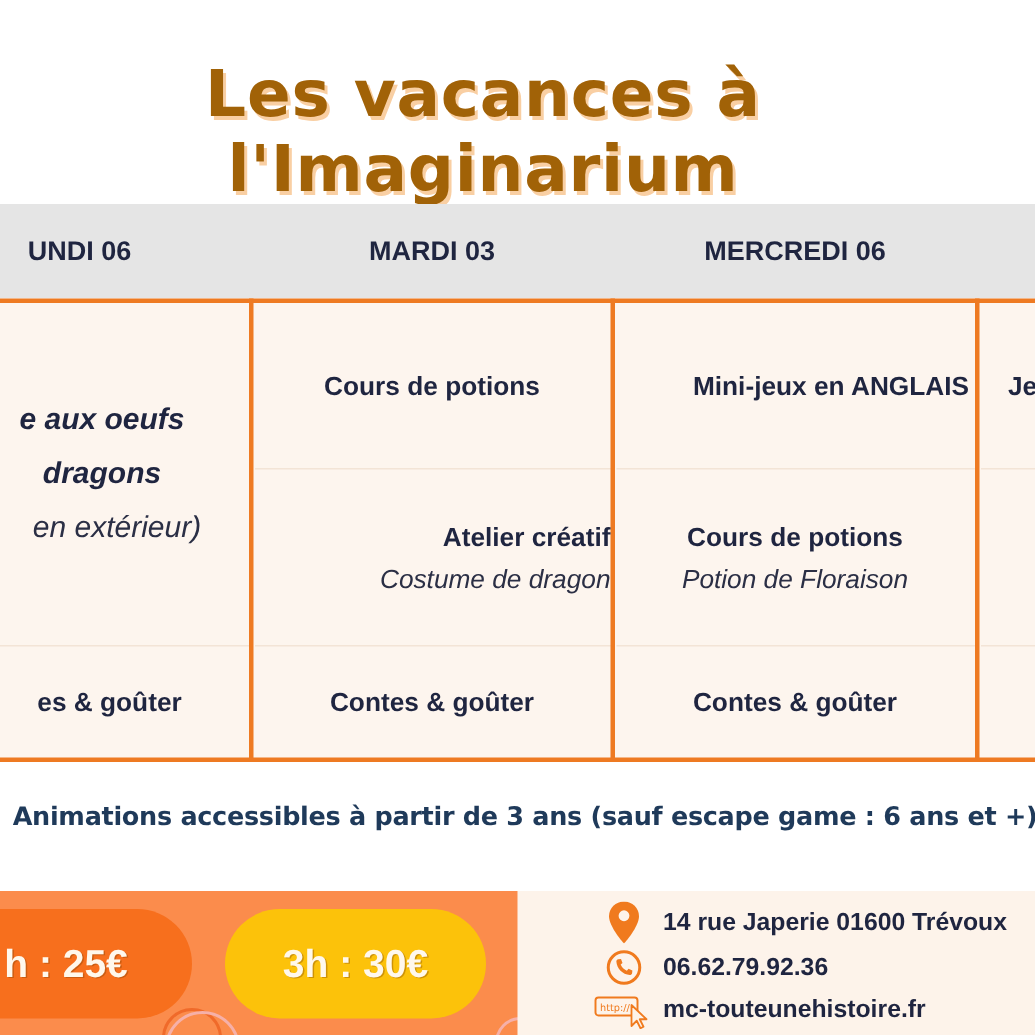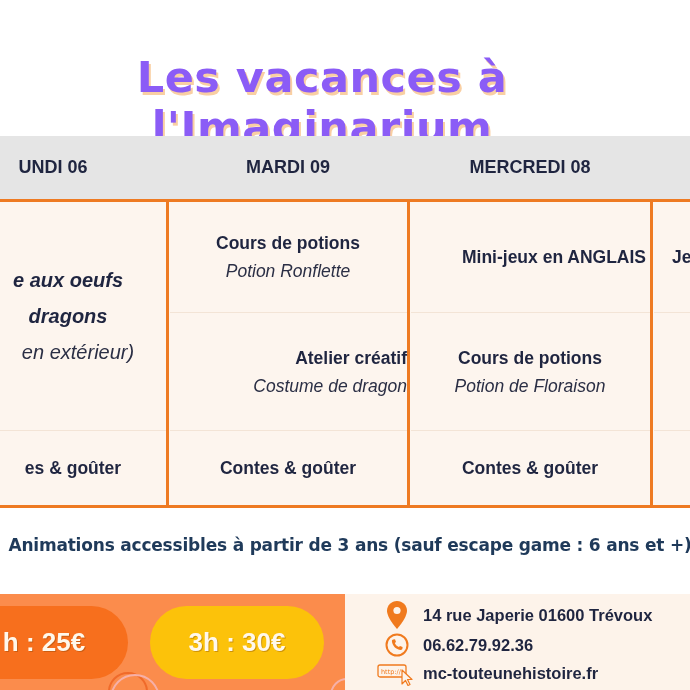--- a/index.html
+++ b/index.html
@@ -3,24 +3,24 @@
 <meta charset="utf-8">
 <style>
   html, body { margin: 0; padding: 0; }
   body {
     width: 690px; height: 690px; overflow: hidden; position: relative;
     background: #ffffff;
     font-family: "DejaVu Sans", sans-serif;
     color: #1f2540;
   }
   .title {
-    position: absolute; left: 0; top: 52px; width: 644px; text-align: center;
+    position: absolute; left: 0; top: 38px; width: 644px; text-align: center;
     font-family: "DejaVu Sans", sans-serif; font-weight: bold;
     font-size: 43px; letter-spacing: 0.5px;
-    color: #8b5cf6;
+    color: #a16207;
     text-shadow: 2px 3px 0 #f9cfa3;
   }
   .header-band {
     position: absolute; left: 0; top: 136px; width: 690px; height: 63px;
     background: #e5e5e5;
   }
   .header-band .day {
     position: absolute; top: 0; height: 63px; line-height: 63px;
     font-family: "Liberation Sans", sans-serif; font-weight: bold;
     font-size: 18px; color: #1f2540; text-align: center;
@@ -73,37 +73,37 @@
   .pill.p1 { left: -40px; top: 12px; width: 168px; background: #f76f1d; }
   .pill.p2 { left: 150px; top: 12px; width: 174px; background: #fcc20a; }
   .deco {
     position: absolute; border: 2px solid #f6b0a8; border-radius: 50%;
   }
   .contact {
     position: absolute; left: 345px; top: 594px; width: 345px; height: 96px;
     background: #fdf3ea;
   }
   .contact .row {
-    position: absolute; left: 32px; height: 30px; display: flex; align-items: center;
+    position: absolute; left: 51px; height: 30px; display: flex; align-items: center;
   }
   .contact .ico { width: 40px; height: 28px; display: flex; align-items: center; justify-content: center; }
   .contact .txt {
     margin-left: 6px; font-family: "Liberation Sans", sans-serif; font-weight: bold;
     font-size: 16.5px; color: #1f2540;
   }
 </style>
 </head>
 <body>
 
 <div class="title">Les vacances à l'Imaginarium</div>
 
 <div class="header-band">
   <div class="day" style="left:-60px;width:226px;">UNDI 06</div>
-  <div class="day" style="left:168px;width:240px;">MARDI 09</div>
-  <div class="day" style="left:409px;width:242px;">MERCREDI 08</div>
+  <div class="day" style="left:168px;width:240px;">MARDI 03</div>
+  <div class="day" style="left:409px;width:242px;">MERCREDI 06</div>
 </div>
 
 <div class="table"></div>
 <div class="hline" style="left:0;top:430px;width:167px;"></div>
 <div class="hline" style="left:170px;top:312px;width:238px;"></div>
 <div class="hline" style="left:170px;top:430px;width:238px;"></div>
 <div class="hline" style="left:411px;top:312px;width:240px;"></div>
 <div class="hline" style="left:411px;top:430px;width:240px;"></div>
 <div class="hline" style="left:654px;top:312px;width:36px;"></div>
 <div class="hline" style="left:654px;top:430px;width:36px;"></div>
@@ -115,21 +115,20 @@
   <div class="big" style="padding-left:40px;">e aux oeufs</div>
   <div class="big" style="padding-left:40px;">dragons</div>
   <div class="bigsub" style="padding-left:60px;">en extérieur)</div>
 </div>
 <div class="cell" style="left:-60px;top:431px;width:226px;height:74px;">
   <div class="act" style="padding-left:40px;">es &amp; goûter</div>
 </div>
 
 <div class="cell" style="left:169px;top:202px;width:238px;height:110px;">
   <div class="act">Cours de potions</div>
-  <div class="sub">Potion Ronflette</div>
 </div>
 <div class="cell" style="left:169px;top:313px;width:238px;height:117px;align-items:flex-end;">
   <div class="act">Atelier créatif</div>
   <div class="sub">Costume de dragon</div>
 </div>
 <div class="cell" style="left:169px;top:431px;width:238px;height:74px;">
   <div class="act">Contes &amp; goûter</div>
 </div>
 
 <div class="cell" style="left:410px;top:202px;width:288px;height:110px;">

